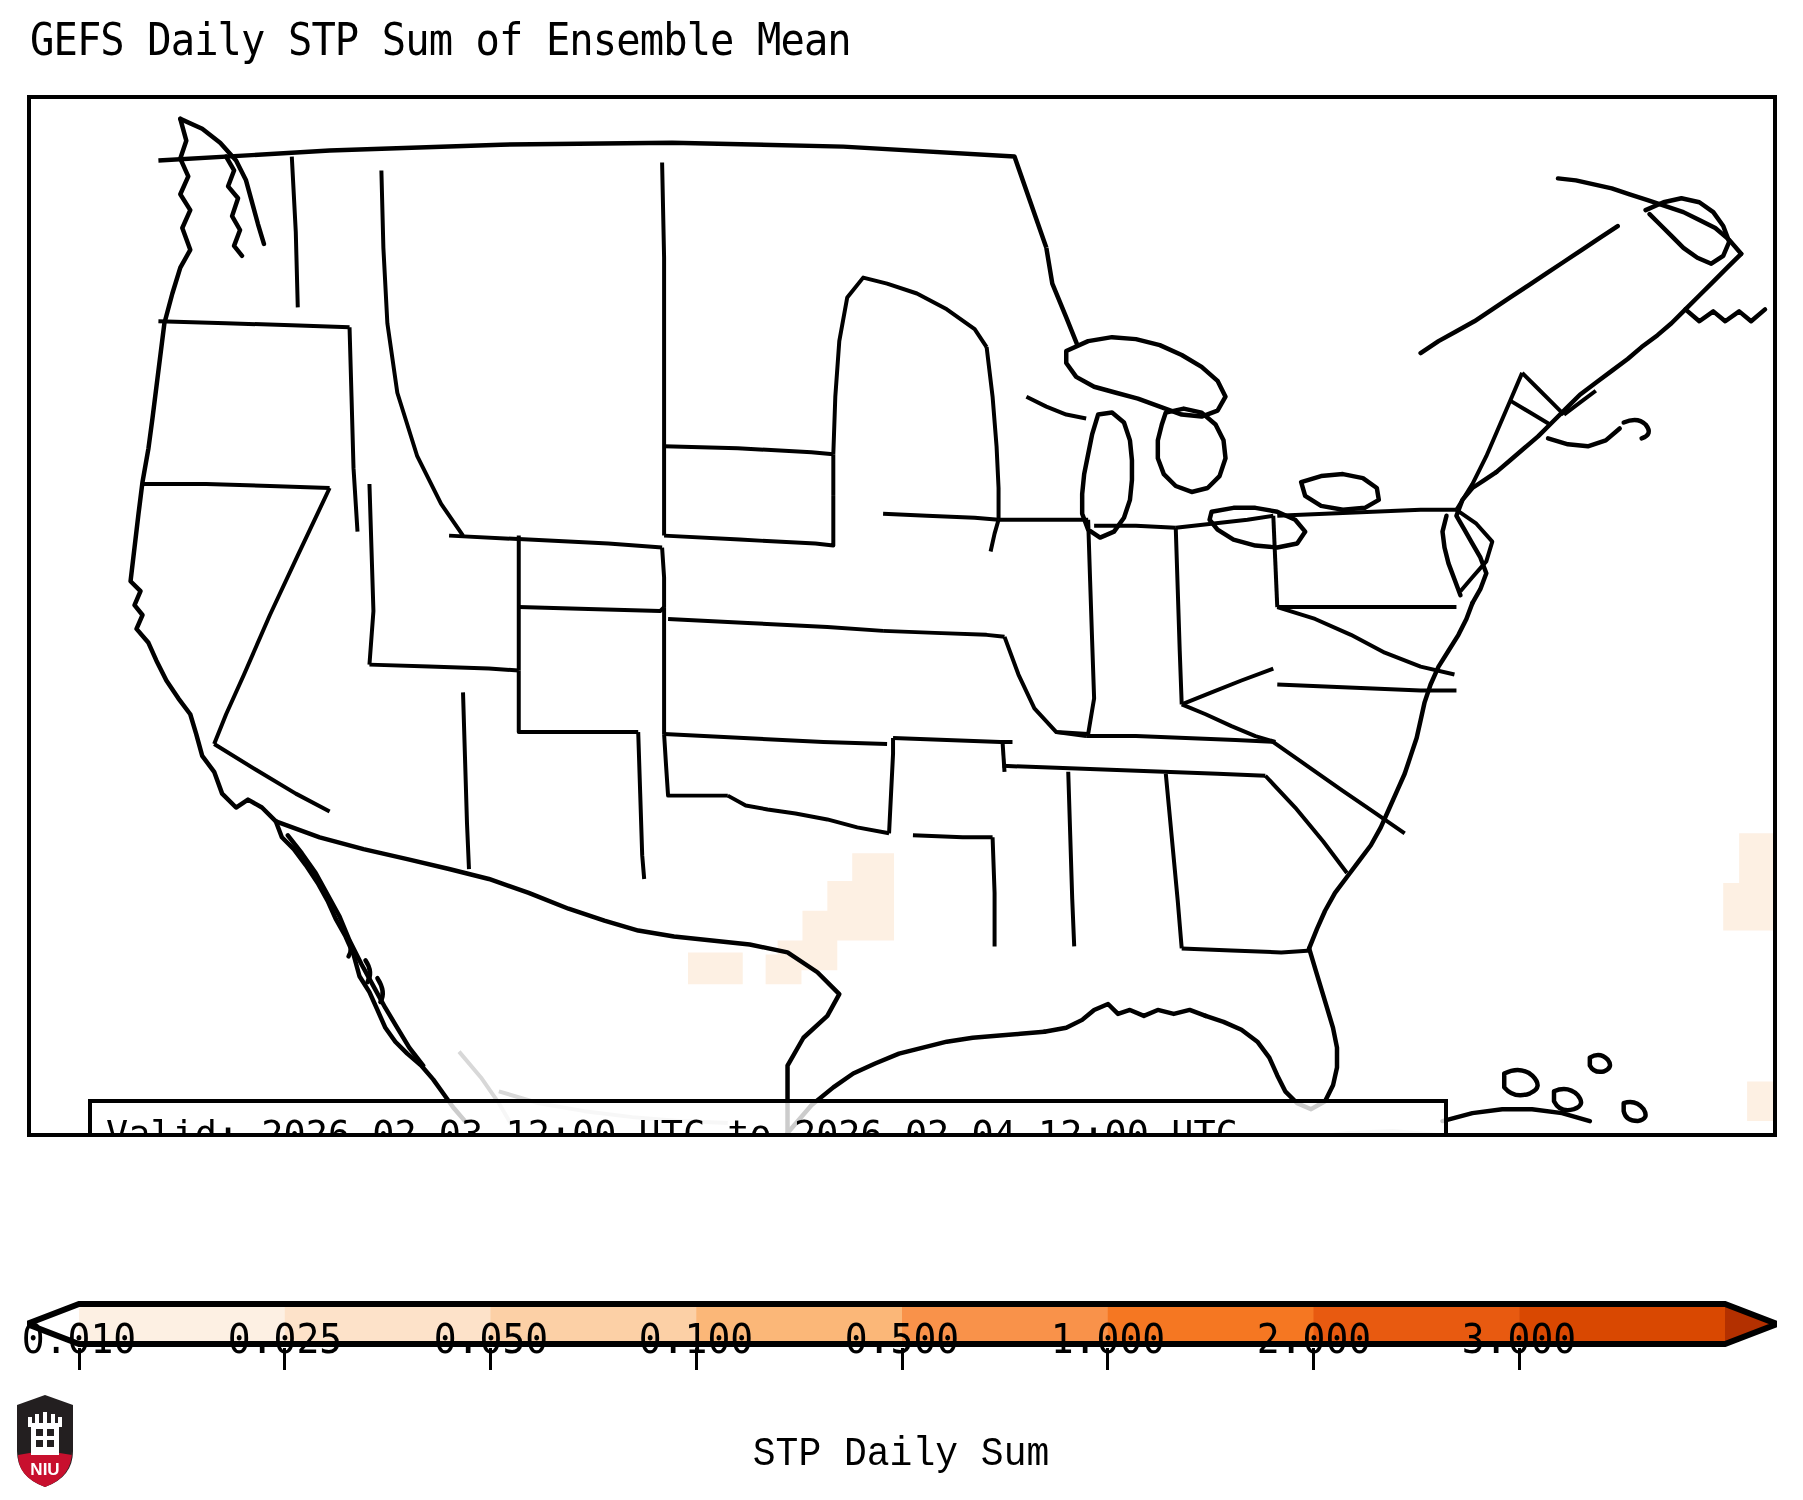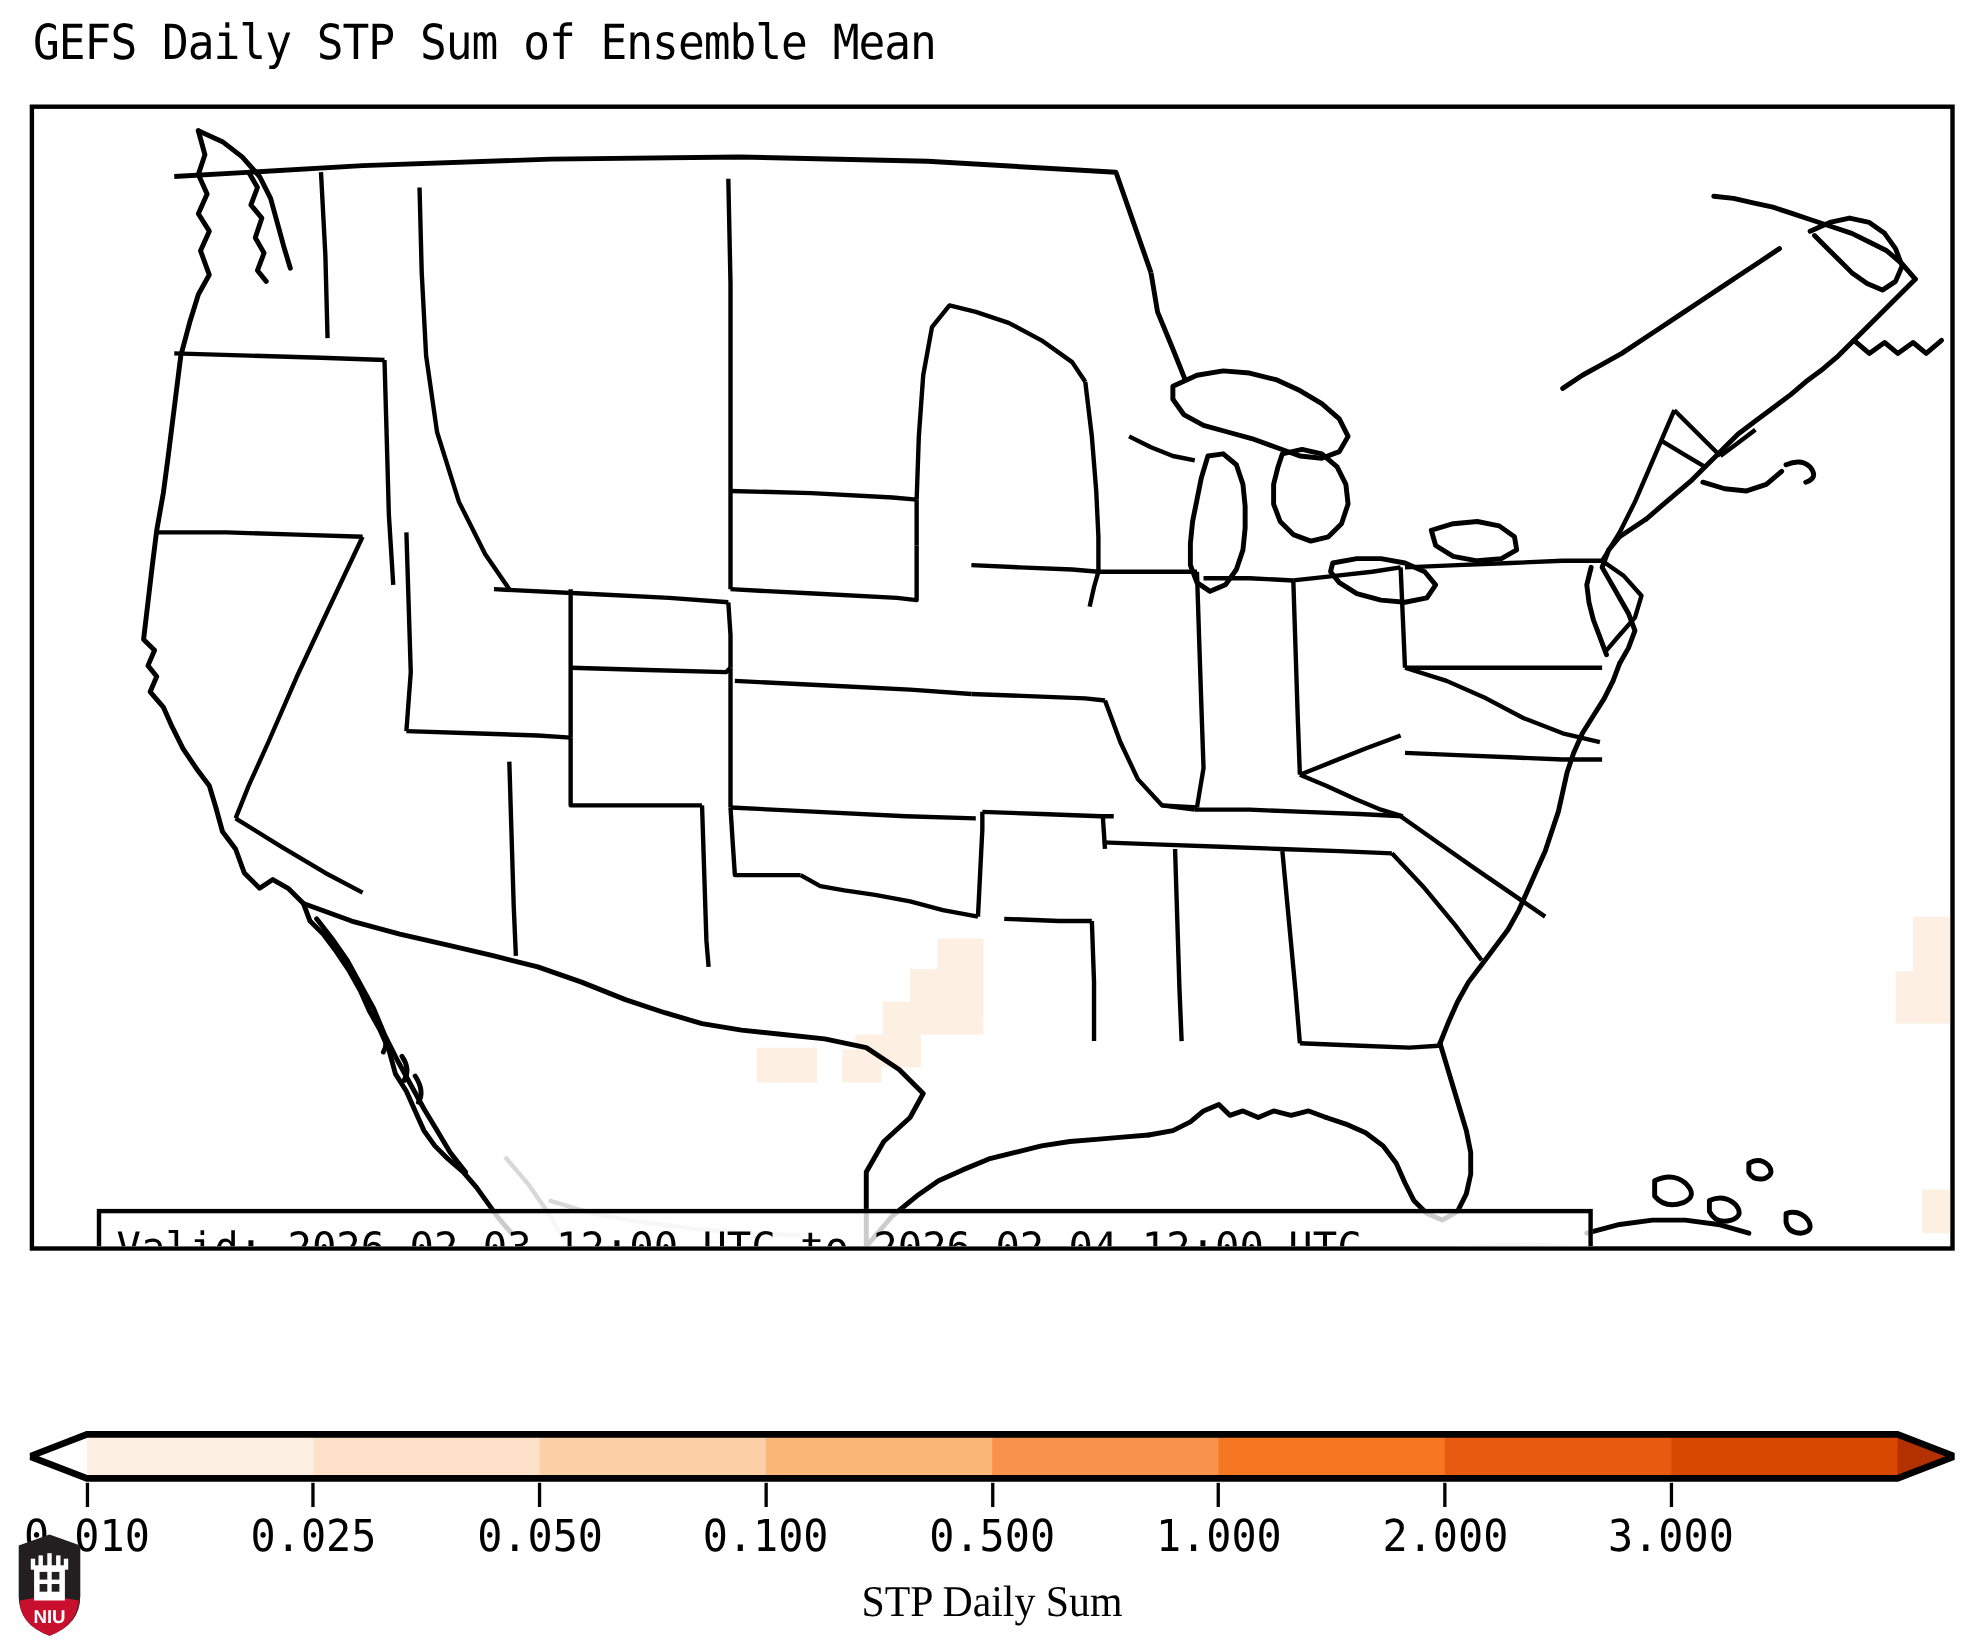--- a/index.html
+++ b/index.html
@@ -35,31 +35,31 @@
   }
 
   #colorbar-wrap{
     position:absolute; left:27px; top:1300px; width:1750px; height:48px;
   }
   #colorbar-shape{position:absolute;left:0;top:0;width:100%;height:100%;}
 
   #cb-ticks{position:absolute; left:0; top:1348px; width:1803px; height:24px;}
   .cb-tickmark{position:absolute;top:0;width:3px;height:22px;background:#000;}
 
-  #cb-labels{position:absolute; left:0; top:1374px; width:1803px; height:54px;}
+  #cb-labels{position:absolute; left:0; top:1316px; width:1803px; height:54px;}
   .cb-label{
     position:absolute; top:0; font-size:40px; color:#000;
     font-family:"DejaVu Sans Mono","Liberation Mono",monospace;
     transform:translateX(-50%) scaleX(0.95); white-space:nowrap;
   }
 
   #cb-axis-title{
     position:absolute; left:0; top:1432px; width:1803px;
     text-align:center; font-size:40px; color:#000;
-    font-family:Liberation Serif, serif;
+    font-family:Liberation Mono, monospace;
   }
   #cb-axis-title span{display:inline-block;transform:scaleX(0.95);}
 
   #niu-logo{position:absolute; left:14px; top:1393px; width:62px; height:96px;}
 </style>
 </head>
 <body>
 
 <div id="page-title">GEFS Daily STP Sum of Ensemble Mean</div>
 

